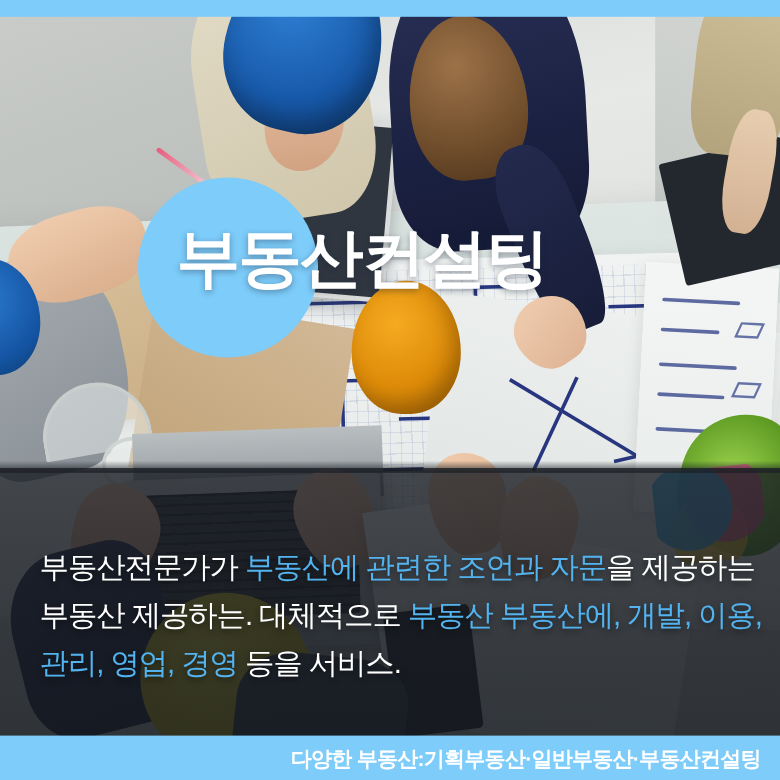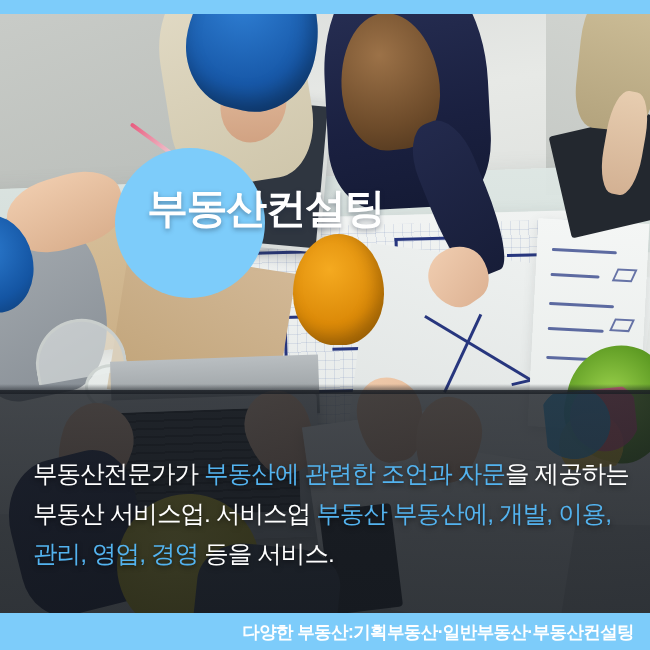--- a/index.html
+++ b/index.html
@@ -320,21 +320,21 @@
     letter-spacing:-.6px; padding-right:16px; white-space:nowrap;
   }
 
   .badge-circle{
     position:absolute; left:115px; top:148px;
     width:150px; height:150px; border-radius:50%;
   }
   .badge-title{
     position:absolute; left:147px; top:186px;
     width:420px;
-    color:#ffffff; font-size:41px; font-weight:bold;
+    color:#ffffff; font-size:53px; font-weight:bold;
     letter-spacing:-1.5px; line-height:1.12;
     text-shadow:0 2px 5px rgba(25,35,55,.40);
     white-space:nowrap;
   }
 
   .body-copy{
     position:absolute; left:33px; top:454px; width:595px;
     font-size:24.5px; font-weight:normal; line-height:40px;
     letter-spacing:-.9px;
     text-shadow:0 2px 5px rgba(0,0,0,.55);
@@ -437,21 +437,21 @@
   <div class="topbar" style="background: rgb(125, 204, 250);"></div>
 
   <div class="badge-circle" style="background: rgb(125, 204, 250);"></div>
   <div class="badge-title">부동산컨설팅</div>
 
   <div class="body-copy">
     <span class="line">
       <span>부동산전문가가 </span><span class="hl" style="color: rgb(83, 179, 239);">부동산에 관련한 조언과 자문</span><span>을 제공하는</span>
     </span>
     <span class="line">
-      <span>부동산 서비스업. 서비스업 </span><span class="hl" style="color: rgb(83, 179, 239);">부동산 부동산에, 개발, 이용,</span>
+      <span>부동산 제공하는. 대체적으로 </span><span class="hl" style="color: rgb(83, 179, 239);">부동산 부동산에, 개발, 이용,</span>
     </span>
     <span class="line">
       <span class="hl" style="color: rgb(83, 179, 239);">관리, 영업, 경영</span><span> 등을 서비스.</span>
     </span>
   </div>
 
   <div class="bottombar" style="background: rgb(125, 204, 250);">
     <span class="bottombar-text">다양한 부동산:기획부동산·일반부동산·부동산컨설팅</span>
   </div>
 

